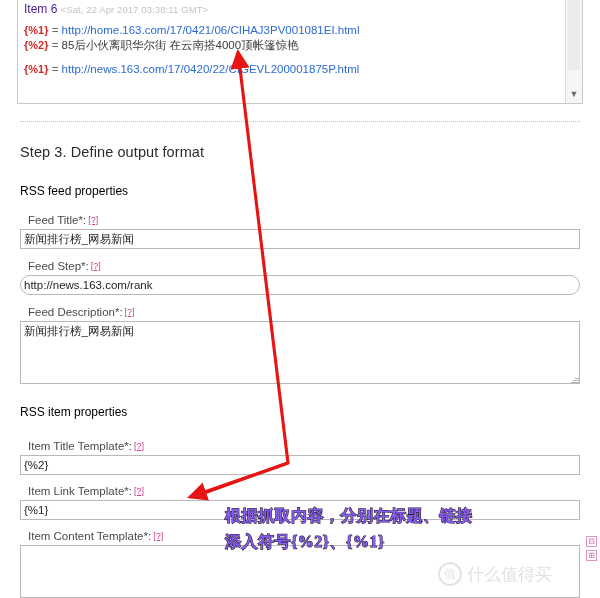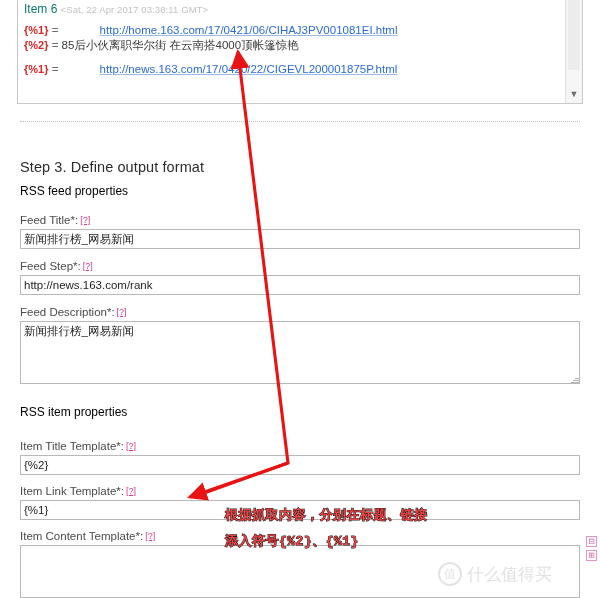--- a/index.html
+++ b/index.html
@@ -28,31 +28,31 @@
     padding:8px 6px 0 6px;
     box-sizing:border-box;
   }
   .item-head{
     font-size:11.5px;
     color:#a8a8a8;
     margin:0 0 6px 0;
     white-space:nowrap;
     line-height:15px;
   }
-  .item-head .item-num{font-size:12px;color:#0f766e;}
+  .item-head .item-num{font-size:12px;color:#4c1d95;}
   .item-head .item-date{font-size:9.5px;color:#c3c3c3;letter-spacing:.1px;}
   .kv-row{
     font-size:11.5px;
     line-height:15px;
     white-space:nowrap;
     margin:0;
   }
   .kv-key{color:#d42b28;font-weight:bold;font-size:11px;}
   .kv-eq{color:#6a6a6a;}
-  .kv-link{color:#2a6bd4;text-decoration:underline;text-decoration-color:#9cb9e8;margin-left:38px;}
+  .kv-link{color:#2a6bd4;text-decoration-color:#9cb9e8;}
   .kv-text{color:#3b3b3b;margin-top:6px;}
   .kv-gap{height:9px;}
   
   .scrollbar{
     position:absolute;right:0;top:0;bottom:0;width:17px;
     background:#f6f6f6;border-left:1px solid #dddddd;
     box-sizing:border-box;
   }
   .sb-thumb{
     position:absolute;left:2px;right:2px;top:2px;height:74px;
@@ -70,28 +70,27 @@
     border-top:1px dotted #bfbfbf;
   }
   
   .form{
     position:absolute;left:0;top:132px;width:600px;
   }
   .step-title{
     position:absolute;left:20px;top:12px;
     font-size:14.5px;color:#2b2b2b;
     letter-spacing:.1px;
-    margin-top:15px;
   }
   .section-label{
     position:absolute;left:20px;
     font-size:12px;color:#000000;
   }
   .field-label{
-    position:absolute;left:20px;
+    position:absolute;left:28px;
     font-size:11.5px;color:#4b4b4b;
     white-space:nowrap;
   }
   .help-link{
     color:#cf3c8e;font-size:9px;
     text-decoration:underline;
     vertical-align:1px;
     margin-left:2px;
     cursor:pointer;
   }
@@ -144,25 +143,25 @@
     background:#fff;
     cursor:pointer;
     font-family:"Liberation Sans",sans-serif;
   }
   
   .overlay{position:absolute;left:0;top:0;width:600px;height:598px;pointer-events:none;}
   .annot-text{
     position:absolute;
     left:225px;top:503px;
     width:360px;
-    font-family:Liberation Mono, monospace;
-    font-size:13px;
+    font-family:Liberation Serif, serif;
+    font-size:16px;
     font-weight:bold;
     line-height:26px;
-    color:#ef4444;
+    color:#8b5cf6;
     -webkit-text-stroke:1px #1a1a1a;
     paint-order:stroke fill;
     letter-spacing:.5px;
     white-space:pre-line;
   }
   
   .watermark{
     position:absolute;
     left:438px;top:562px;
     display:flex;align-items:center;gap:5px;
@@ -226,21 +225,21 @@
   <div class="section-label" style="top:52px">RSS feed properties</div>
 
   <div class="field-label" style="top:82px">
     <span>Feed Title*:</span><span class="help-link">[?]</span>
   </div>
   <input class="txt-input" style="top: 97px;" type="text" value="新闻排行榜_网易新闻">
 
   <div class="field-label" style="top:128px">
     <span>Feed Step*:</span><span class="help-link">[?]</span>
   </div>
-  <input class="txt-input" style="top: 143px;" type="text" value="http://news.163.com/rank">
+  <input class="txt-input" style="top: 143px; border-radius: 10px;" type="text" value="http://news.163.com/rank">
 
   <div class="field-label" style="top:174px">
     <span>Feed Description*:</span><span class="help-link">[?]</span>
   </div>
   <textarea class="txt-area" style="top: 189px; height: 63px;">新闻排行榜_网易新闻</textarea>
   <div class="resize-grip" style="left:570px;top:243px">
     <i style="top:7px;width:8px"></i>
       <i style="top:5px;width:6px"></i>
       <i style="top:3px;width:4px"></i>
   </div>

